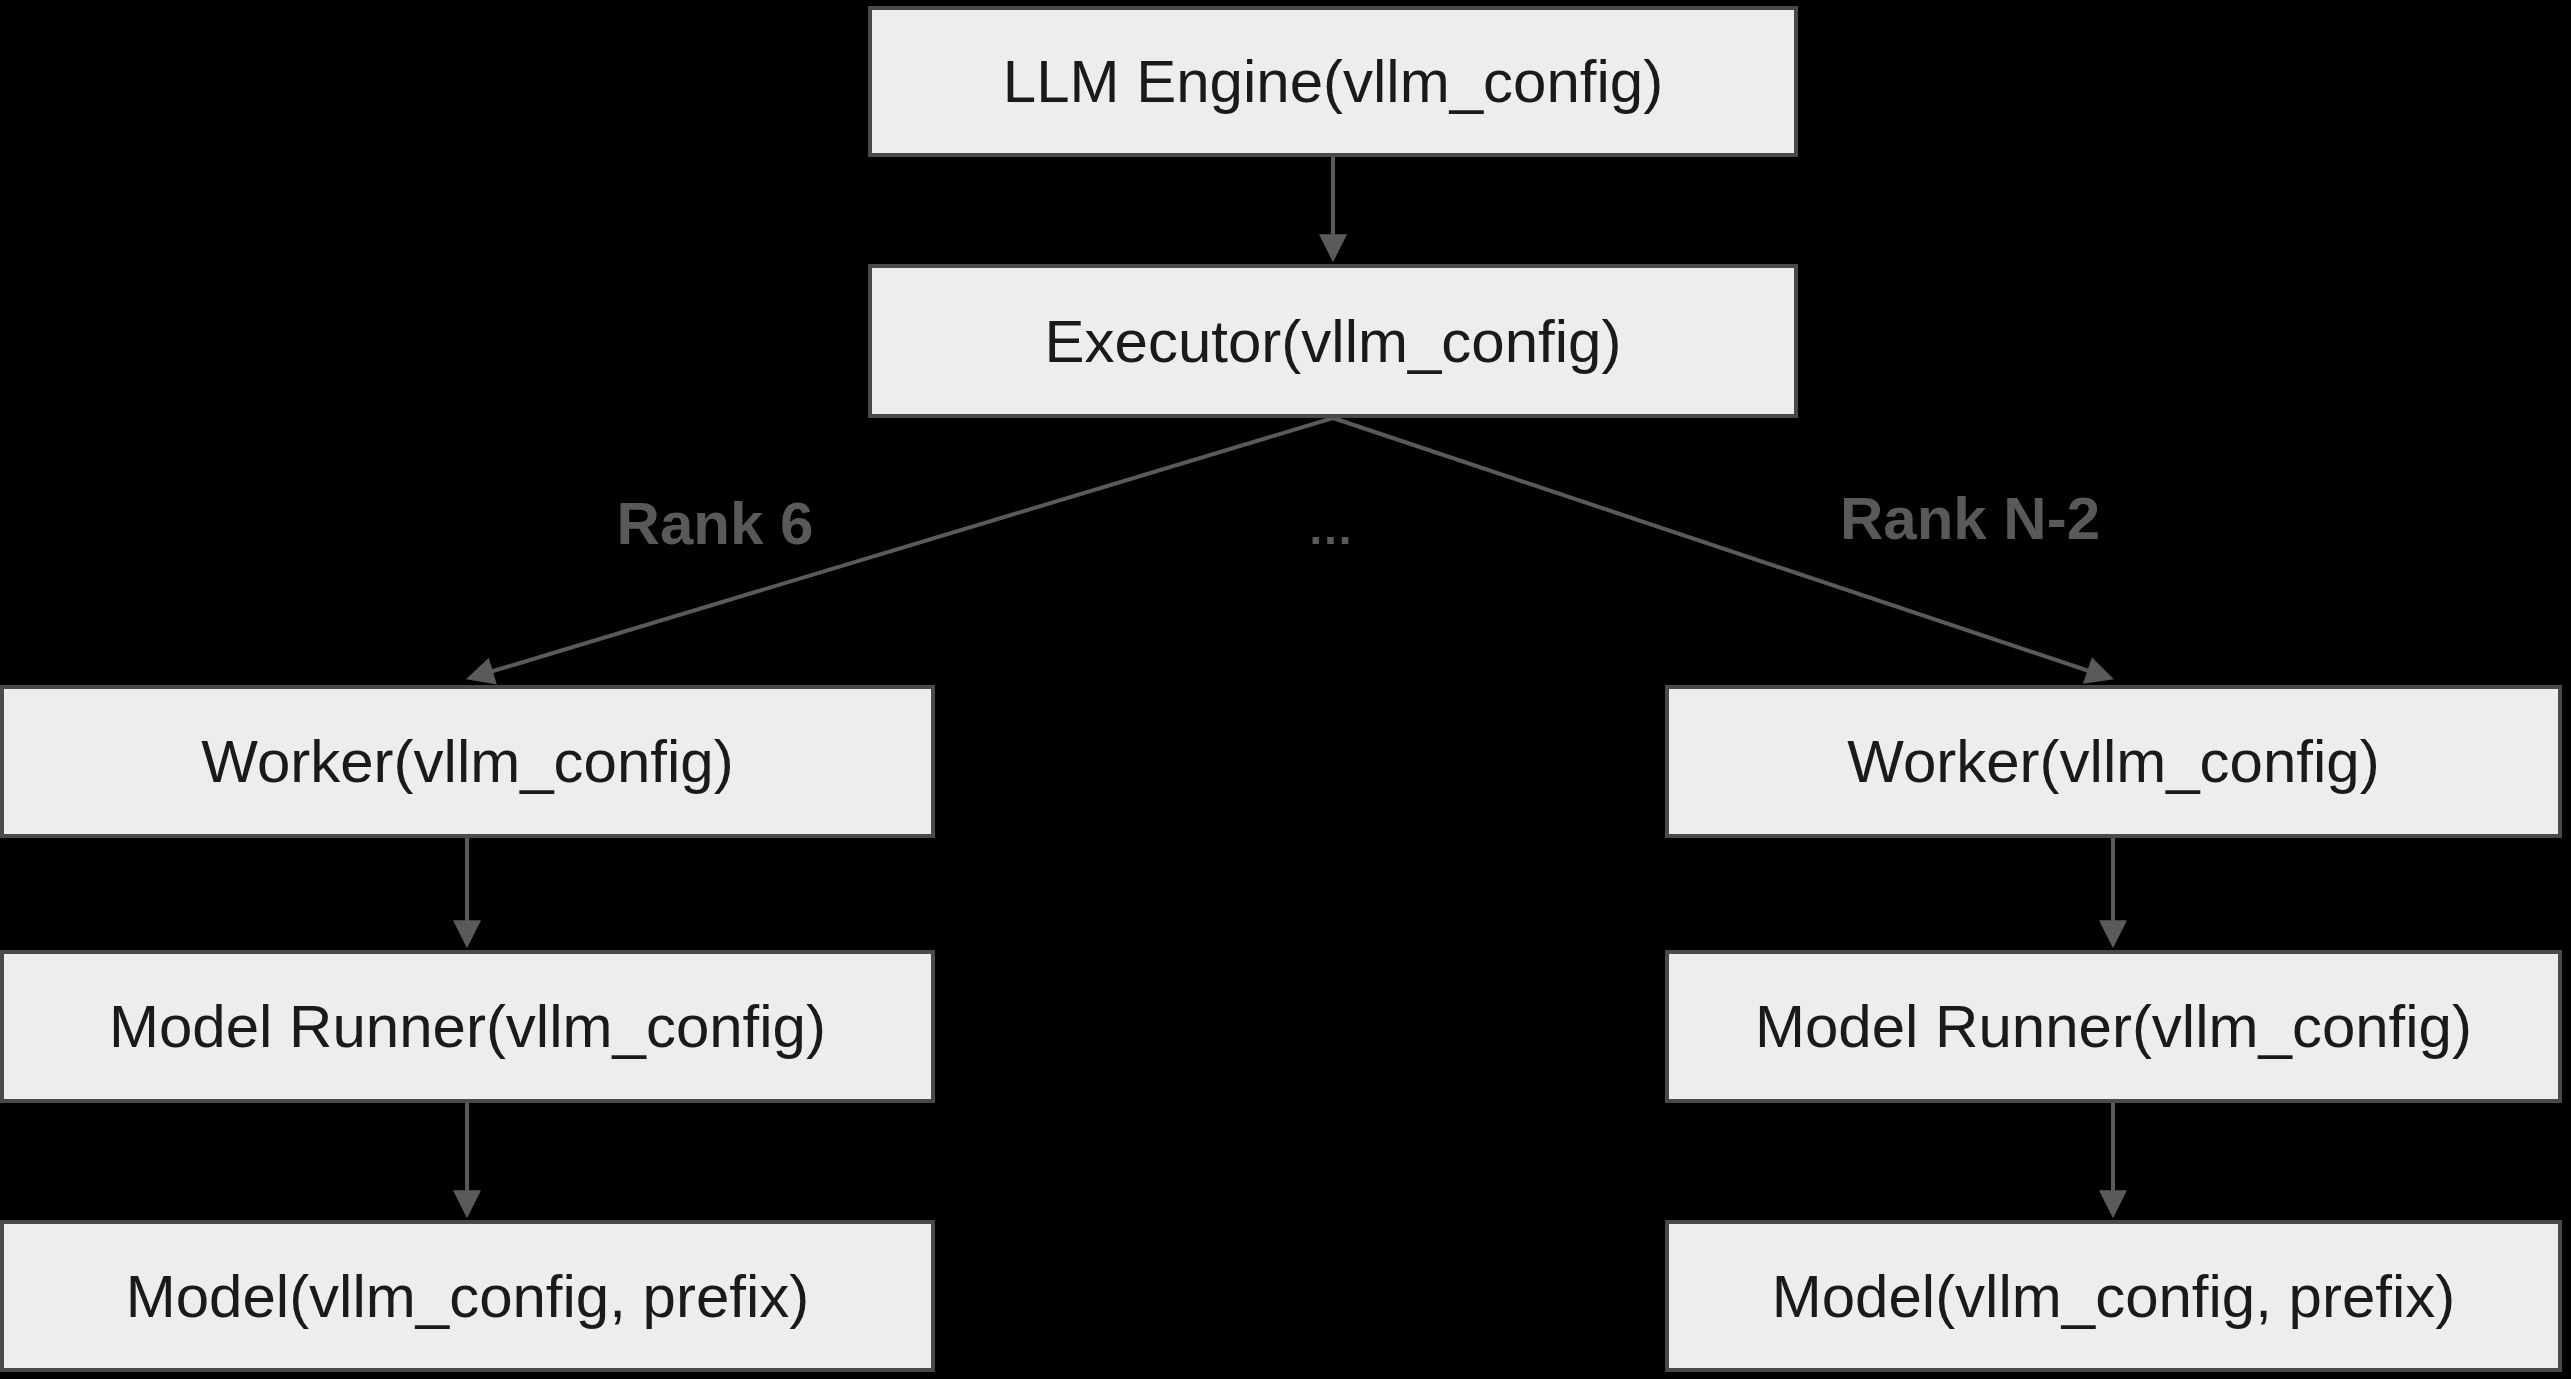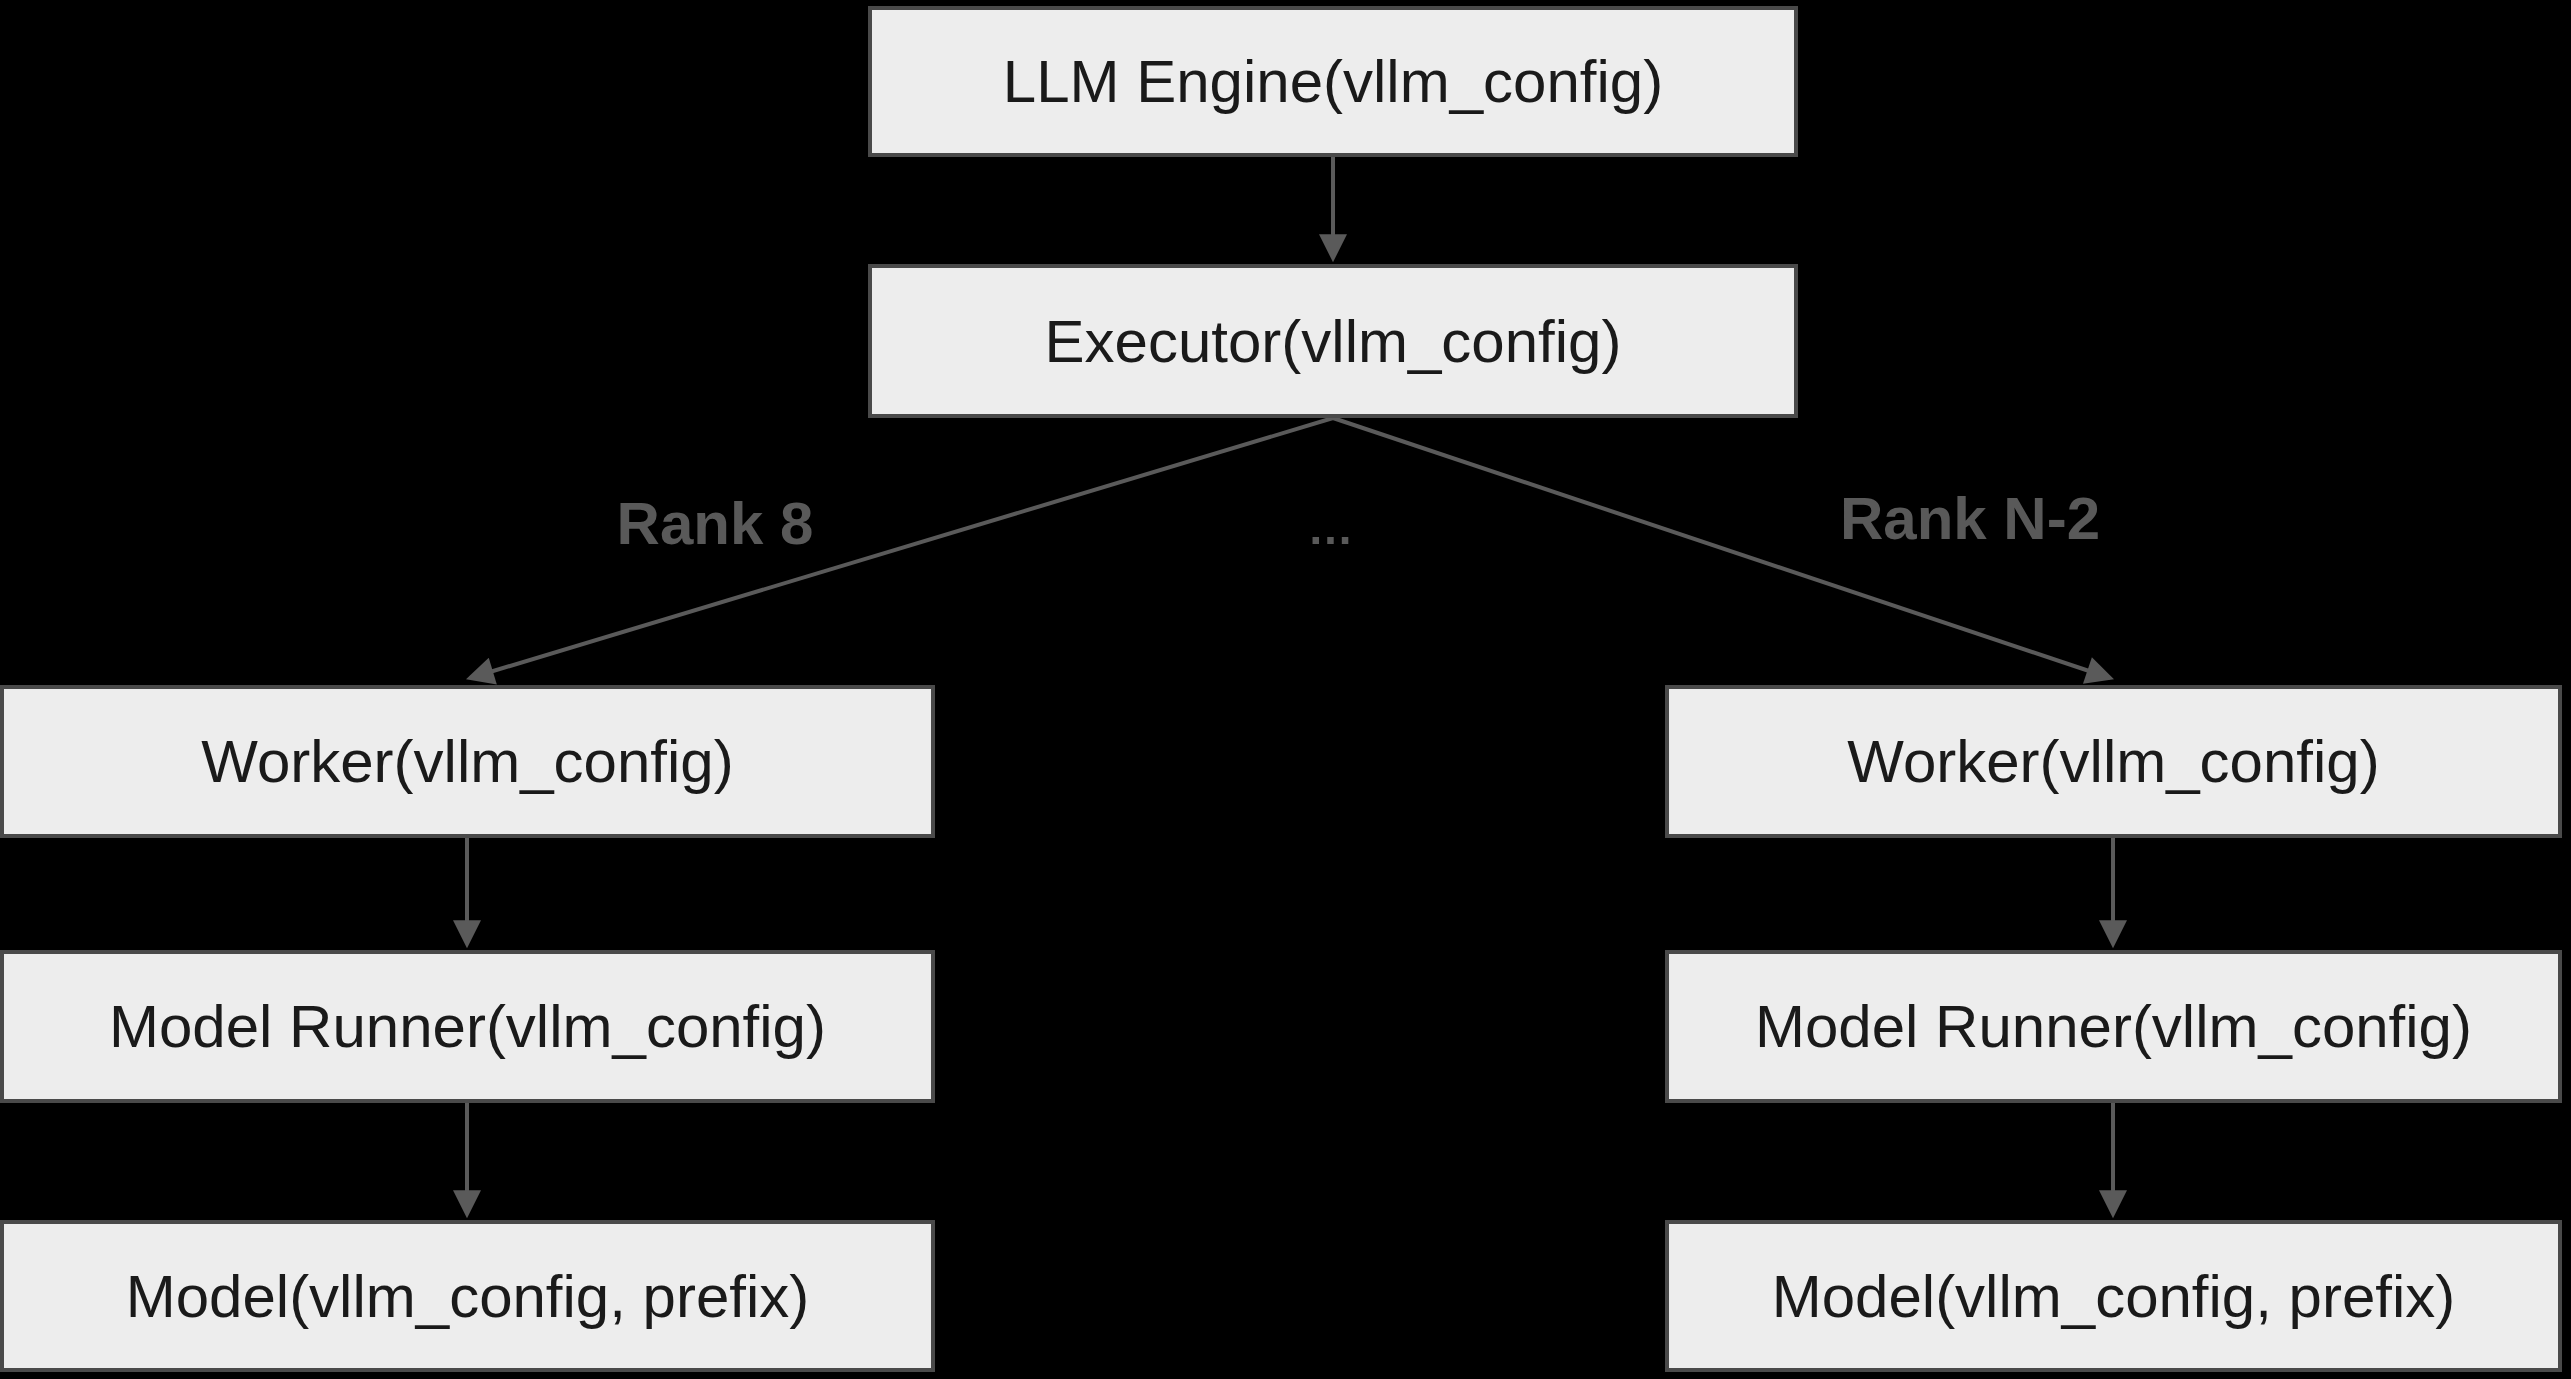--- a/index.html
+++ b/index.html
@@ -110,19 +110,19 @@
   </div>
 
   <div class="node" id="node-model-runner-right">
     <span>Model Runner(vllm_config)</span>
   </div>
 
   <div class="node" id="node-model-right">
     <span>Model(vllm_config, prefix)</span>
   </div>
 
-  <div class="edge-label" id="label-rank-0">Rank 8</div>
+  <div class="edge-label" id="label-rank-0">Rank 6</div>
 
   <div class="edge-label" id="label-ellipsis">…</div>
 
   <div class="edge-label" id="label-rank-n-1">Rank N-2</div>
 
 </div>
 
 </body></html>

